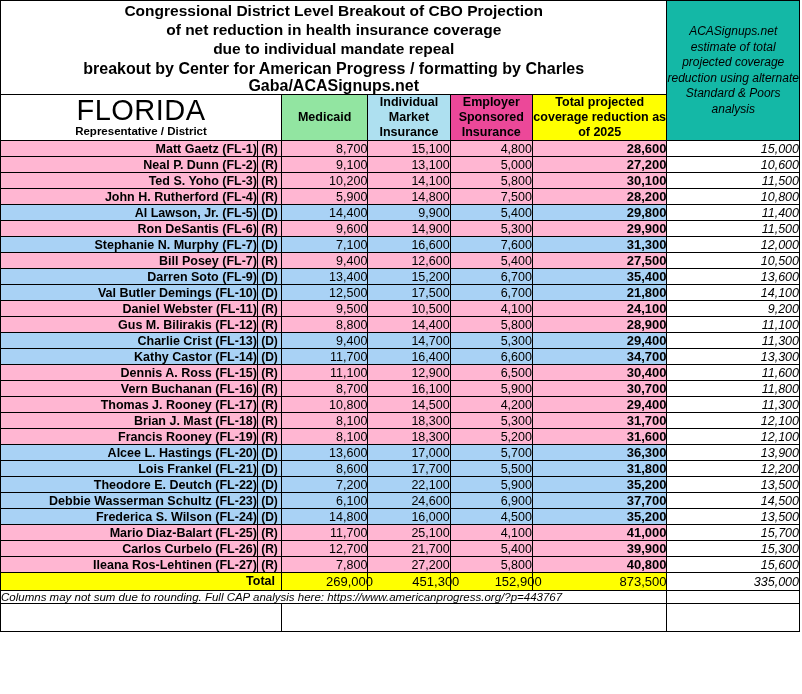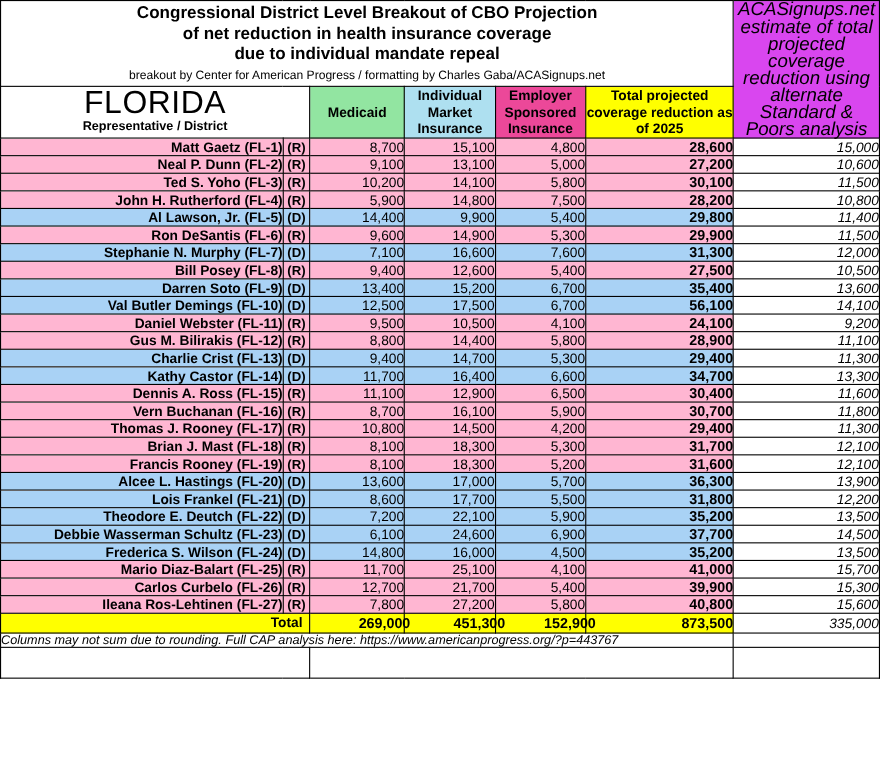--- a/index.html
+++ b/index.html
@@ -45,30 +45,30 @@
     padding: 5px 6px 6px 6px;
     background: #ffffff;
   }
   .title-l1, .title-l2, .title-l3 {
     font-weight: bold;
     font-size: 15.5px;
     line-height: 19px;
     color: #000;
   }
   .title-sub {
-    font-weight: normal;
-    font-size: 11px;
+    font-weight: bold;
+    font-size: 16px;
     line-height: 17px;
     padding-top: 2px;
   }
   .acas-cell {
-    background: #d946ef;
+    background: #14b8a6;
     text-align: center;
     font-style: italic;
-    font-size: 17px;
+    font-size: 12px;
     line-height: 15.5px;
     padding: 4px 6px;
     color: #000;
   }
 
   
   .state-cell {
     background: #ffffff;
     text-align: center;
     padding: 3px 6px 5px 6px;
@@ -138,21 +138,21 @@
   tr.total-row td {
     background: #ffff00;
     font-weight: bold;
   }
   tr.total-row td.total-label {
     text-align: right;
     font-size: 12.5px;
     padding: 1px 6px 2px 16px;
   }
   tr.total-row td.num, tr.total-row td.num-total {
-    font-weight: bold;
+    font-weight: normal;
     font-size: 13px;
     padding-left: 44px;
   }
   tr.total-row td.num-acas {
     background: #ffffff !important;
     font-weight: normal;
     font-style: italic;
   }
 
   
@@ -267,21 +267,21 @@
         <tr class="row-D">
           <td class="name">Stephanie N. Murphy (FL-7)</td>
           <td class="party">(D)</td>
           <td class="num">7,100</td>
           <td class="num">16,600</td>
           <td class="num">7,600</td>
           <td class="num-total">31,300</td>
           <td class="num-acas">12,000</td>
         </tr>
         <tr class="row-R">
-          <td class="name">Bill Posey (FL-8)</td>
+          <td class="name">Bill Posey (FL-7)</td>
           <td class="party">(R)</td>
           <td class="num">9,400</td>
           <td class="num">12,600</td>
           <td class="num">5,400</td>
           <td class="num-total">27,500</td>
           <td class="num-acas">10,500</td>
         </tr>
         <tr class="row-D">
           <td class="name">Darren Soto (FL-9)</td>
           <td class="party">(D)</td>
@@ -290,21 +290,21 @@
           <td class="num">6,700</td>
           <td class="num-total">35,400</td>
           <td class="num-acas">13,600</td>
         </tr>
         <tr class="row-D">
           <td class="name">Val Butler Demings (FL-10)</td>
           <td class="party">(D)</td>
           <td class="num">12,500</td>
           <td class="num">17,500</td>
           <td class="num">6,700</td>
-          <td class="num-total">56,100</td>
+          <td class="num-total">21,800</td>
           <td class="num-acas">14,100</td>
         </tr>
         <tr class="row-R">
           <td class="name">Daniel Webster (FL-11)</td>
           <td class="party">(R)</td>
           <td class="num">9,500</td>
           <td class="num">10,500</td>
           <td class="num">4,100</td>
           <td class="num-total">24,100</td>
           <td class="num-acas">9,200</td>

